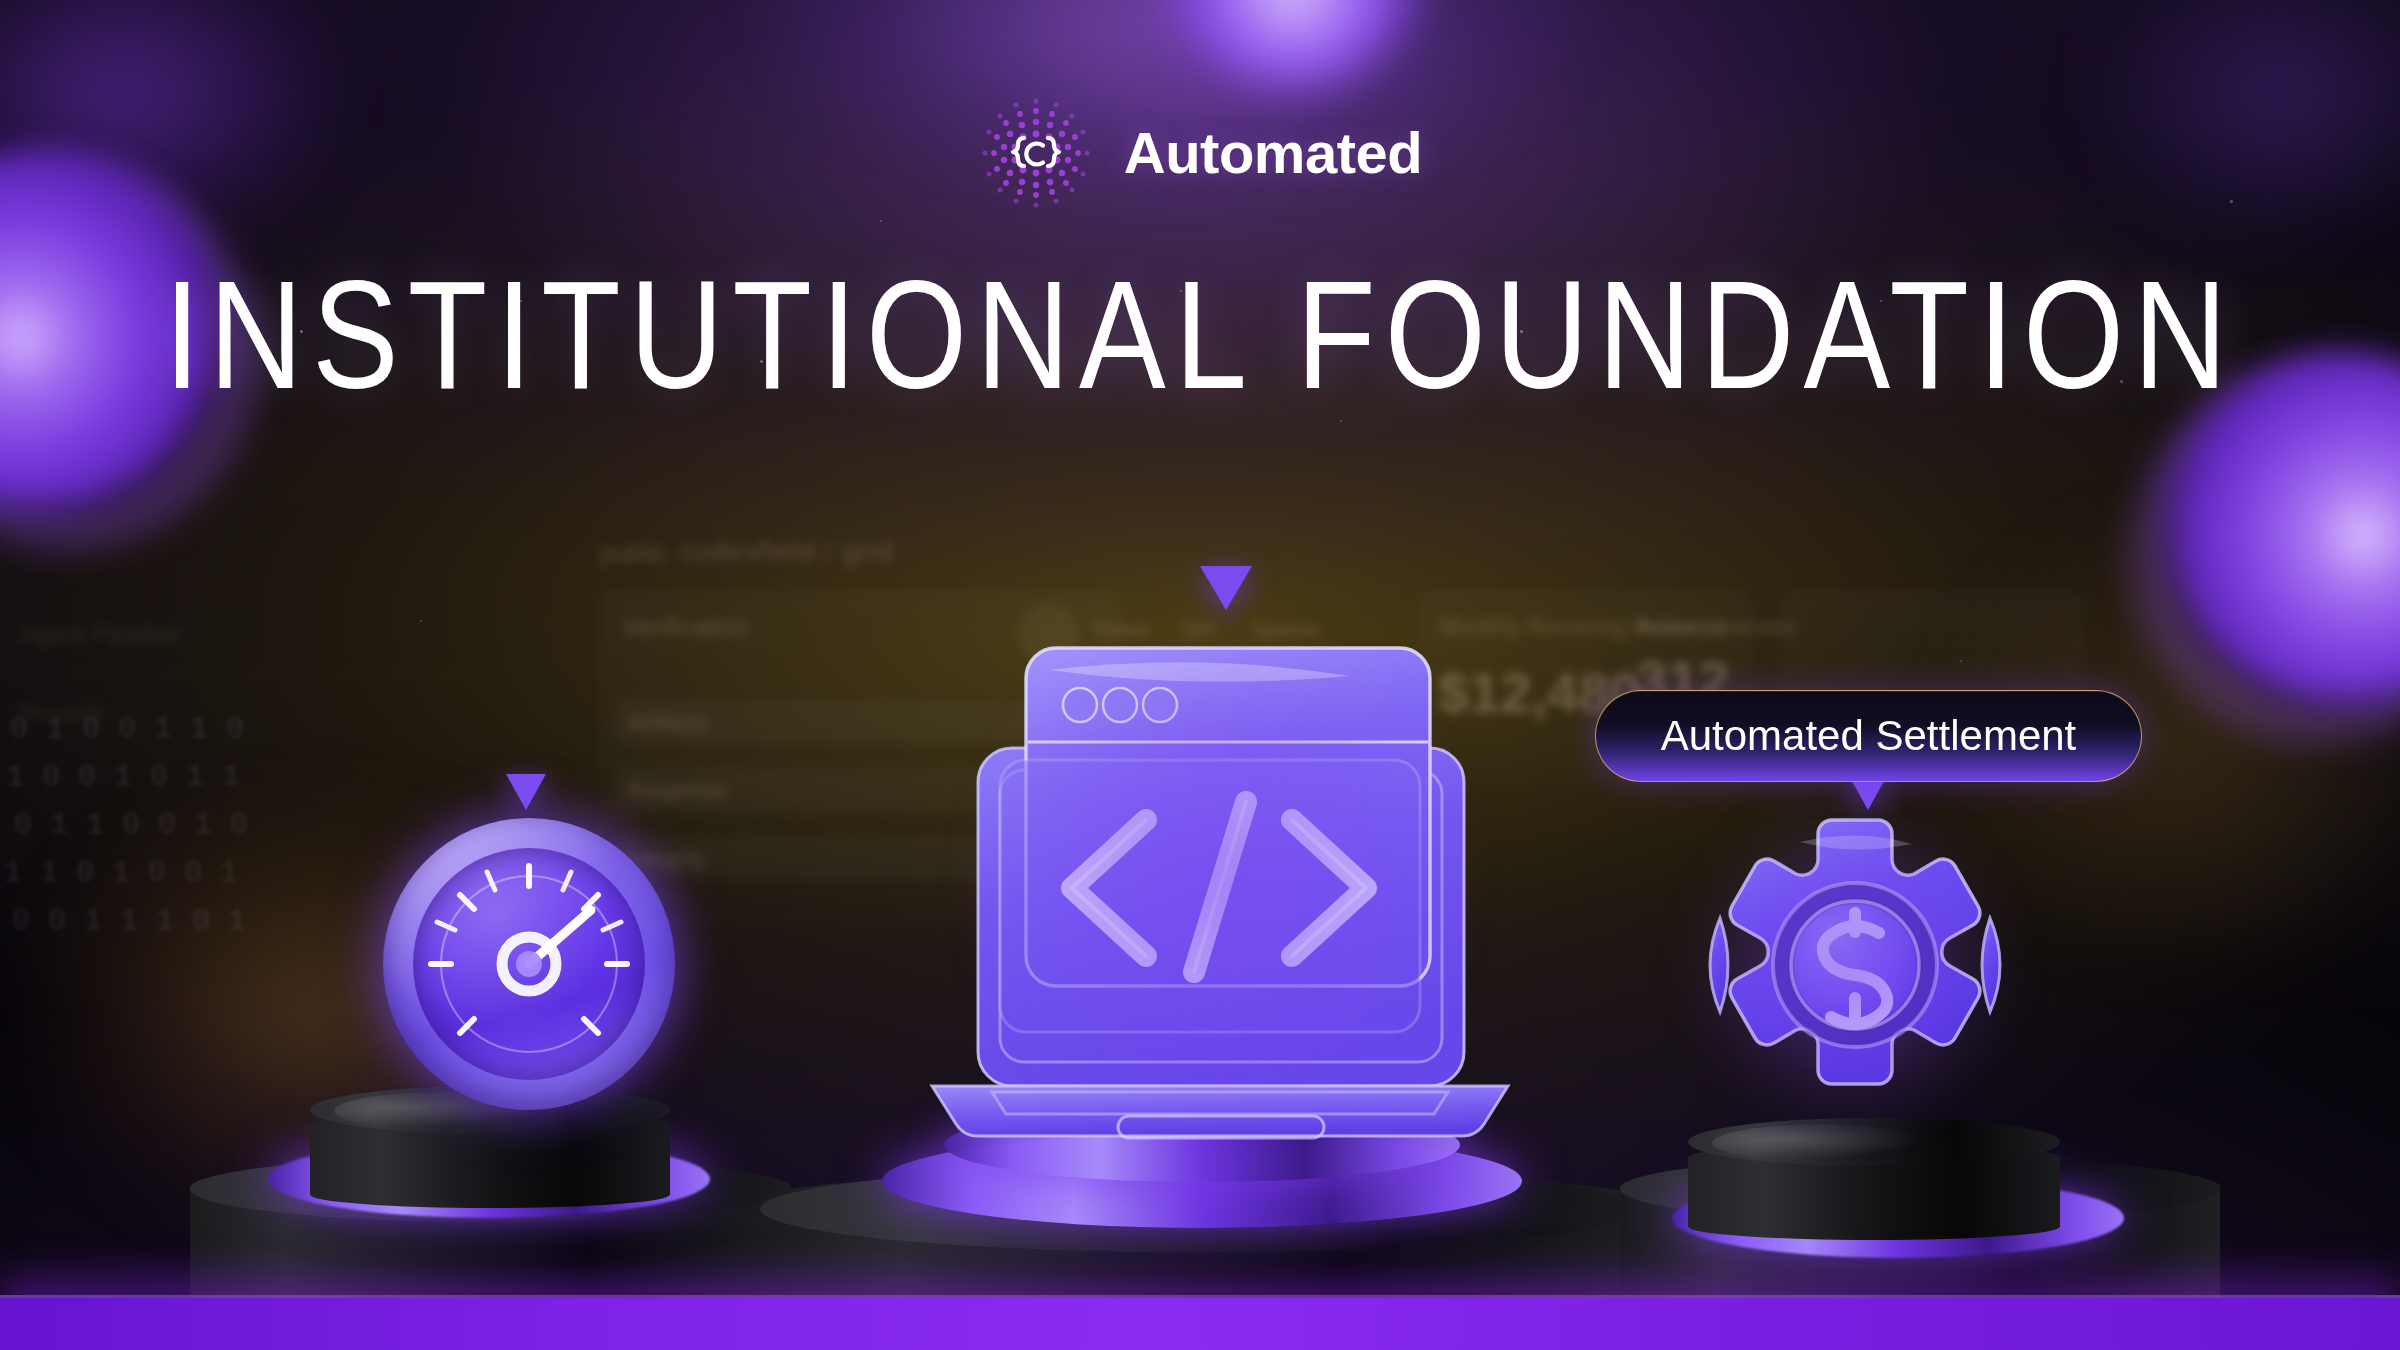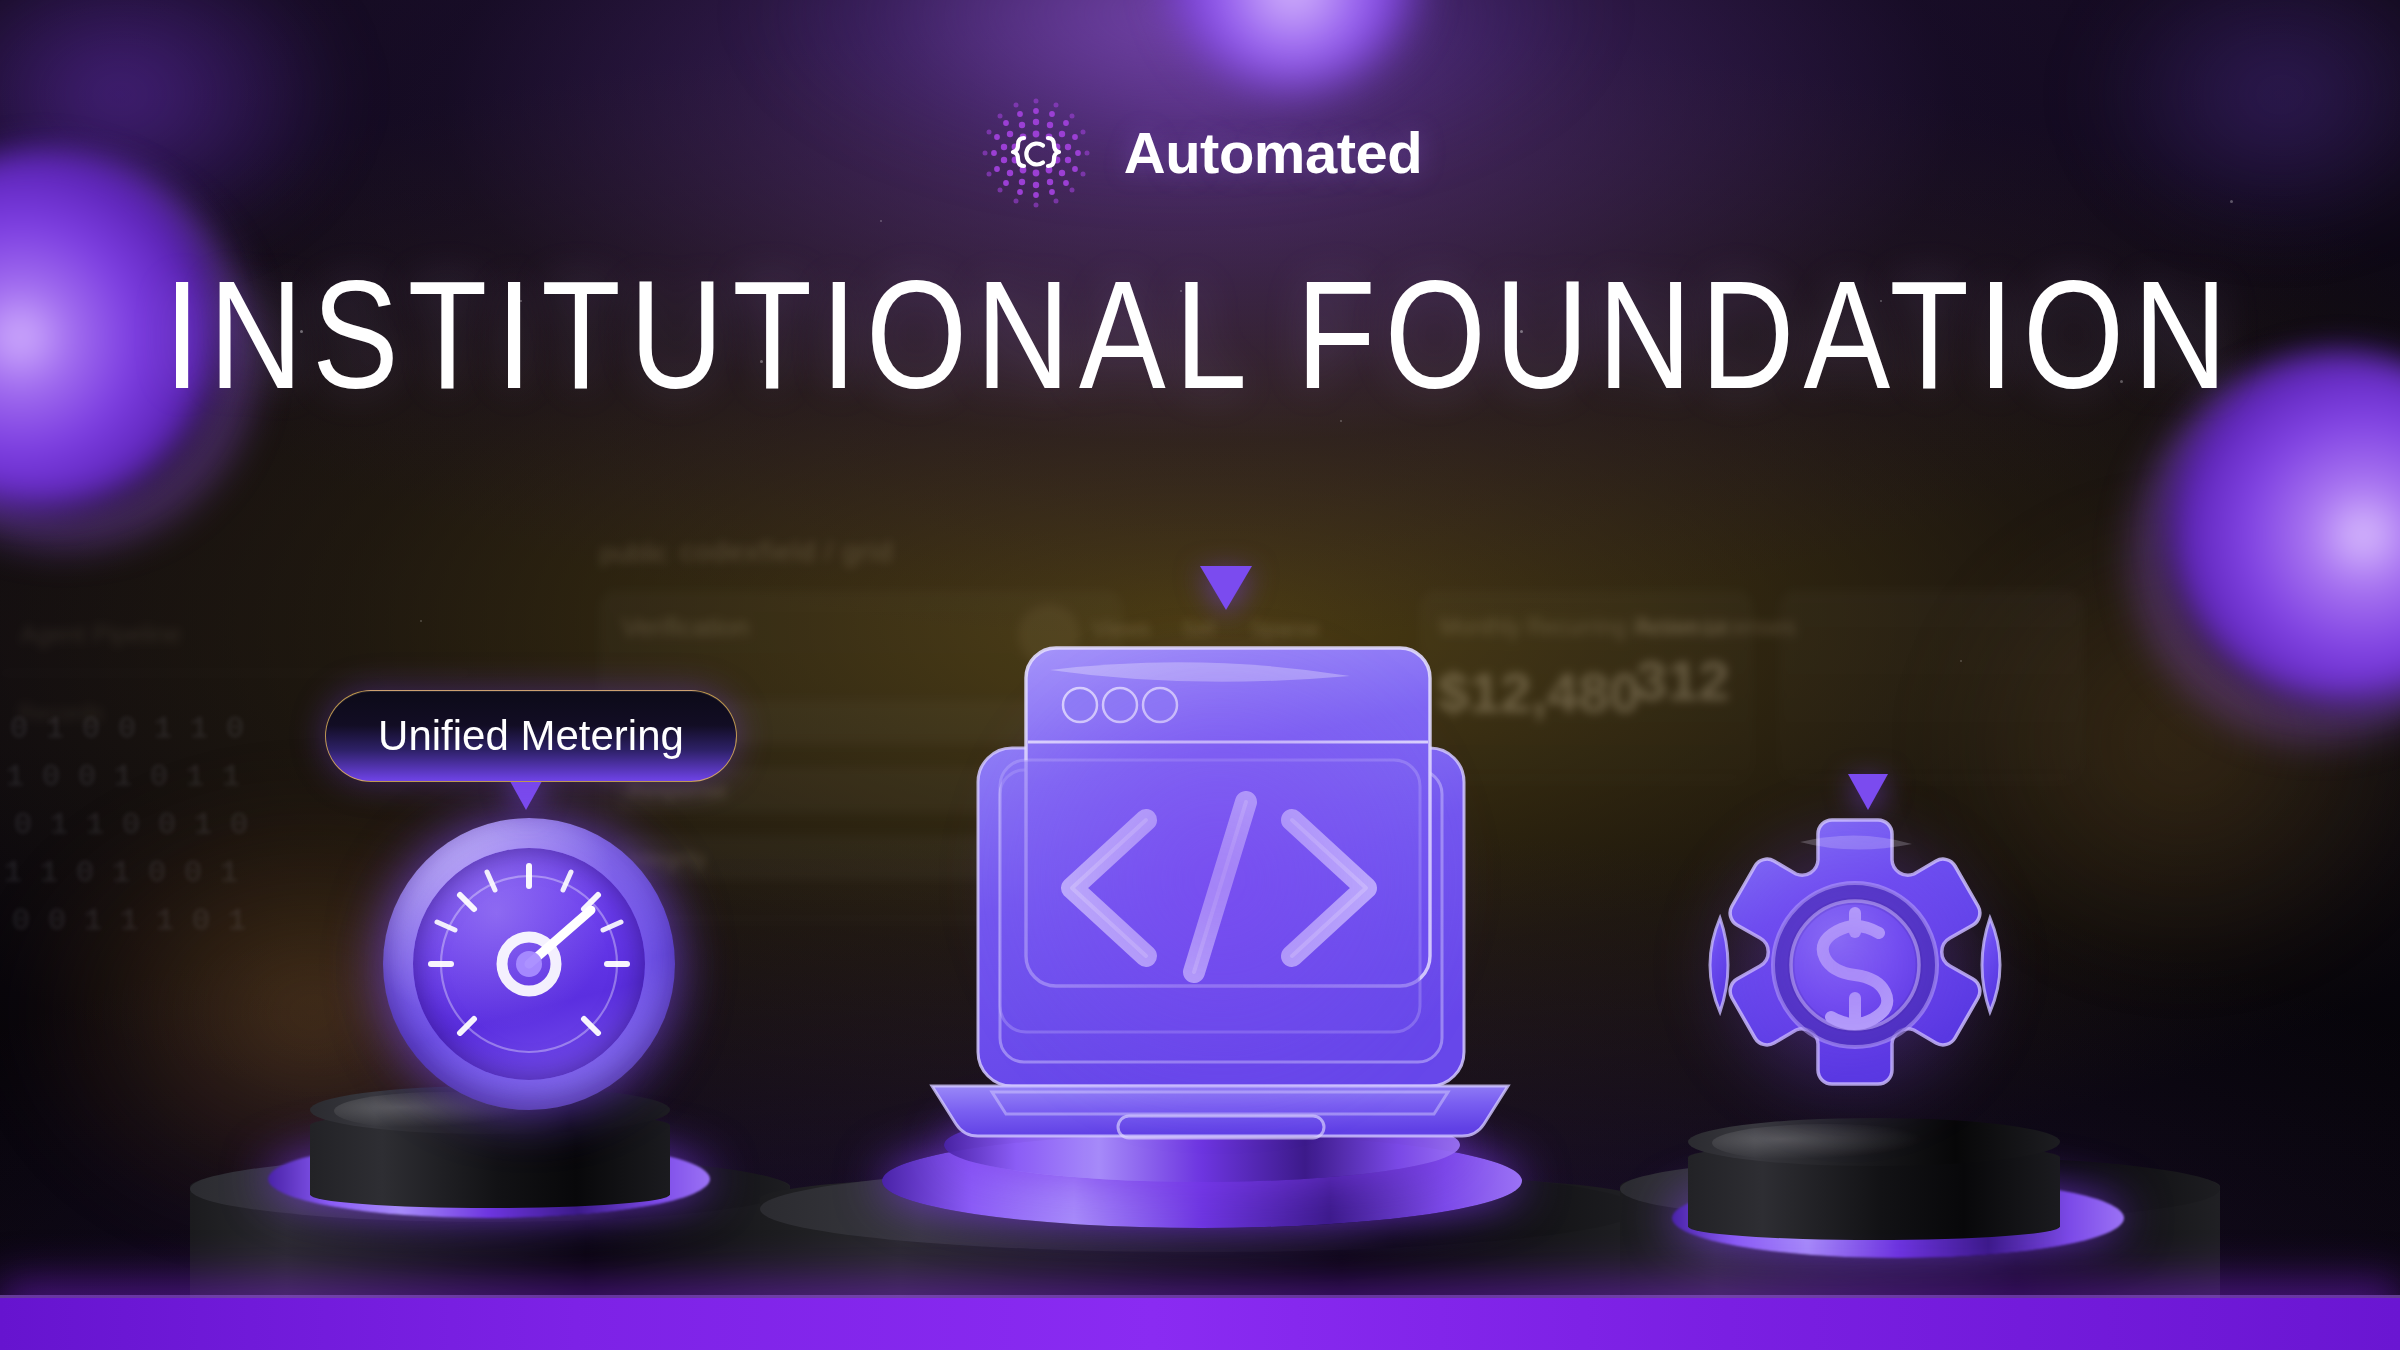--- a/index.html
+++ b/index.html
@@ -521,17 +521,17 @@
         <line x1="175" y1="198" x2="175" y2="217"></line>
       </g>
 
       <path d="M120 42 q58 -14 112 2 q-60 12 -112 -2 Z" fill="rgba(255,255,255,0.22)"></path>
     </svg>
   </div>
 
   <div class="pill-tail" id="tail-center"></div>
 
   <div class="pill-tail" id="tail-left"></div>
-  <div class="pill" id="pill-left">Unified Metering</div>
 
   <div class="pill-tail" id="tail-right"></div>
+  <div class="pill" id="pill-right">Automated Settlement</div>
 
 </div>
 
 </body></html>

